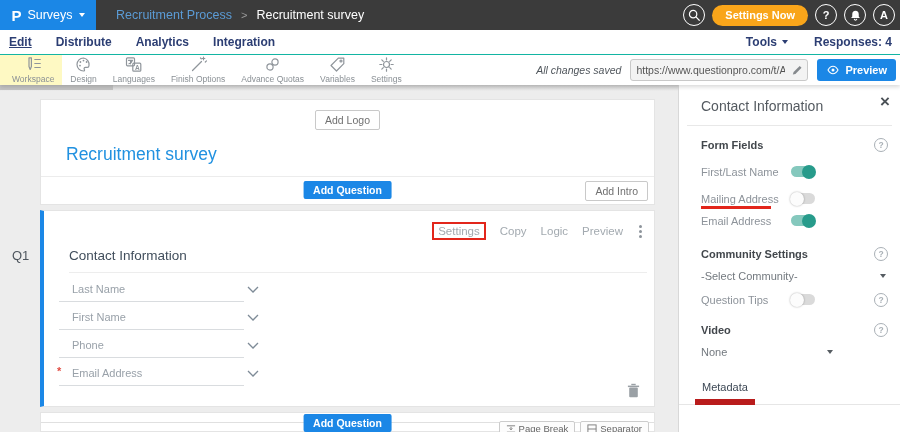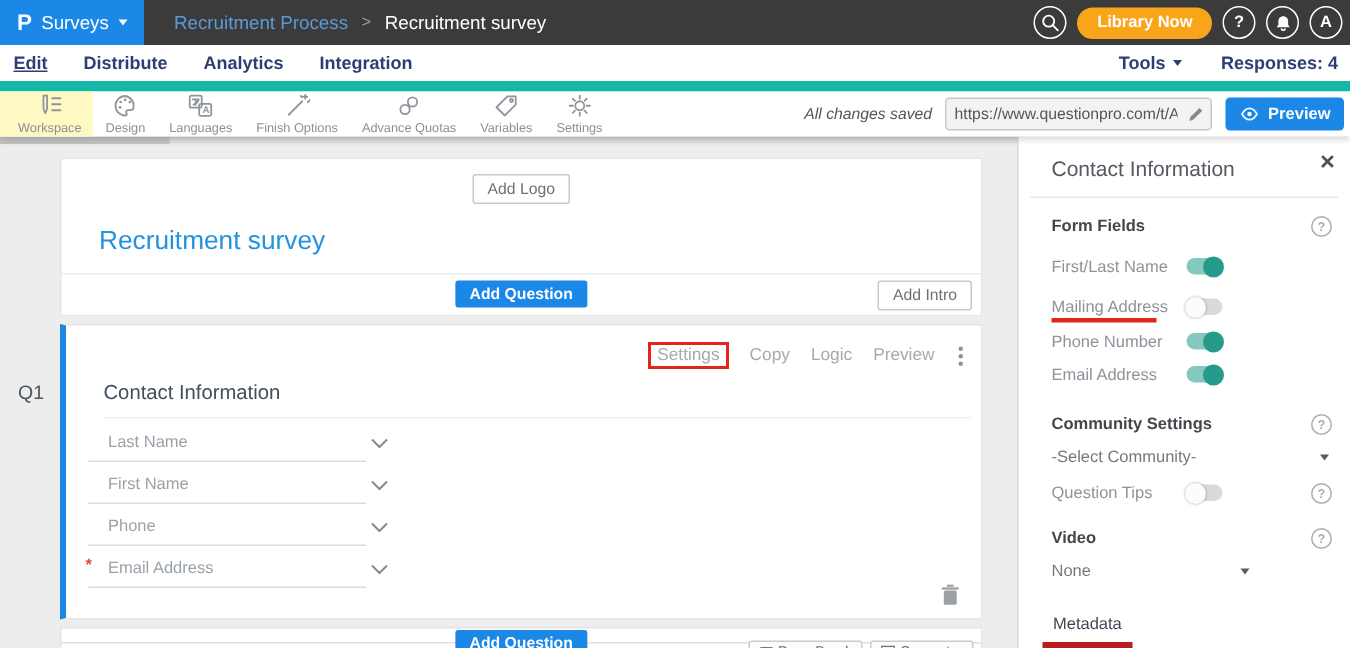--- a/index.html
+++ b/index.html
@@ -16,21 +16,21 @@
   .caret{width:0;height:0;border-left:3.5px solid transparent;border-right:3.5px solid transparent;border-top:4px solid #fff;}
   .crumbs{margin-left:20px;font-size:12.5px;display:flex;gap:9px;align-items:center;}
   .crumb-parent{color:#5b9bd5;cursor:pointer;}
   .crumb-sep{color:#9a9a9a;font-size:11px;}
   .crumb-current{color:#fff;}
   .topbar-right{margin-left:auto;display:flex;align-items:center;gap:7px;padding-right:5px;}
   .circle-btn{width:20px;height:20px;border:1.5px solid #fff;border-radius:50%;display:flex;align-items:center;justify-content:center;font-size:11px;font-weight:bold;cursor:pointer;box-sizing:content-box;}
   .upgrade{background:#f9a51a;border-radius:11px;height:21px;padding:0 13px;display:flex;align-items:center;font-size:11px;font-weight:bold;cursor:pointer;}
 
   
-  .navrow{height:24px;background:#fff;display:flex;align-items:center;font-size:12px;font-weight:bold;color:#2c3e73;border-bottom:7px solid #14b8a6;}
+  .navrow{height:24px;background:#fff;display:flex;align-items:center;font-size:12px;font-weight:bold;color:#2c3e73;border-bottom:1px solid #14b8a6;}
   .nav-tabs{display:flex;gap:24px;padding-left:9px;}
   .nav-tab{cursor:pointer;}
   .nav-tab.active{text-decoration:underline;}
   .nav-right{margin-left:auto;display:flex;gap:26px;padding-right:8px;align-items:flex-end;}
   .tools{display:flex;align-items:center;gap:5px;cursor:pointer;}
   .caret.navy{border-top-color:#2c3e73;}
 
   
   .toolbar{height:30px;background:#fff;display:flex;align-items:stretch;position:relative;z-index:2;box-shadow:0 2px 4px rgba(0,0,0,0.15);}
   .tb-item{display:flex;flex-direction:column;align-items:center;justify-content:center;padding:0 8px;gap:1px;cursor:pointer;}
@@ -118,21 +118,21 @@
       <span class="crumb-sep">&gt;</span>
       <span class="crumb-current">Recruitment survey</span>
     </div>
     <div class="topbar-right">
       <span class="circle-btn">
         <svg width="14" height="14" viewBox="0 0 16 16">
             <circle class="icw" cx="7" cy="7" r="4.2"></circle>
             <path class="icw" d="M10.2 10.2L14 14"></path>
           </svg>
       </span>
-      <span class="upgrade">Library Now</span>
+      <span class="upgrade">Settings Now</span>
       <span class="circle-btn">?</span>
       <span class="circle-btn">
         <svg width="13" height="13" viewBox="0 0 16 16">
             <path d="M8 2.2c2.6 0 4 1.9 4 4.2v2.9l1.4 1.9H2.6L4 9.3V6.4c0-2.3 1.4-4.2 4-4.2z" fill="#fff"></path>
             <path class="icw" d="M6.6 12.8a1.5 1.5 0 0 0 2.8 0"></path>
           </svg>
       </span>
       <span class="circle-btn">A</span>
     </div>
   </div>
@@ -337,24 +337,20 @@
 
       <div class="p-row mt14">
         <span>First/Last Name</span>
         <span class="toggle on"></span>
       </div>
       <div class="p-row mt13">
         <span>Mailing Address</span>
         <span class="red-underline"></span>
         <span class="toggle"></span>
       </div>
-      <div class="p-row mt9">
-        <span>Phone Number</span>
-        <span class="toggle on"></span>
-      </div>
       <div class="p-row mt8">
         <span>Email Address</span>
         <span class="toggle on"></span>
       </div>
 
       <div class="p-section-h mt19">
         <span>Community Settings</span>
         <span class="help-circle">?</span>
       </div>
       <div class="p-row mt9">

